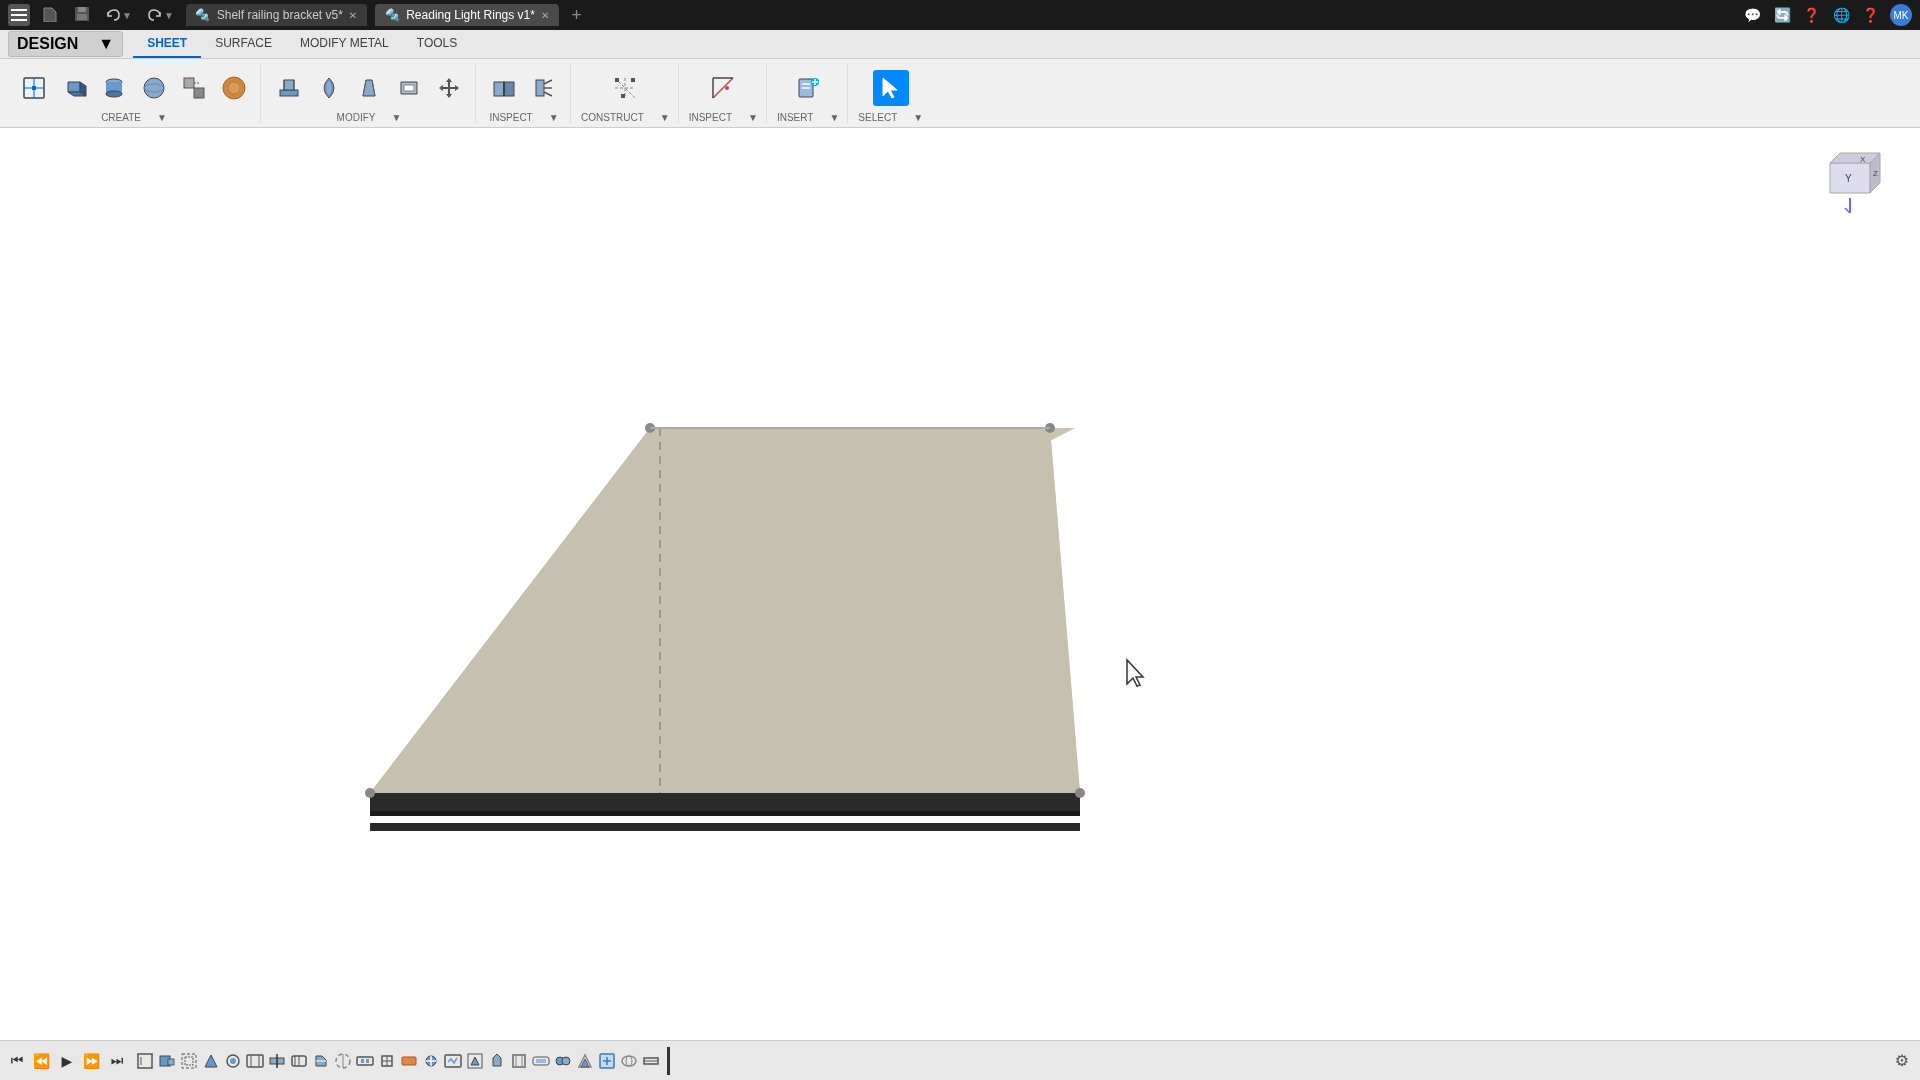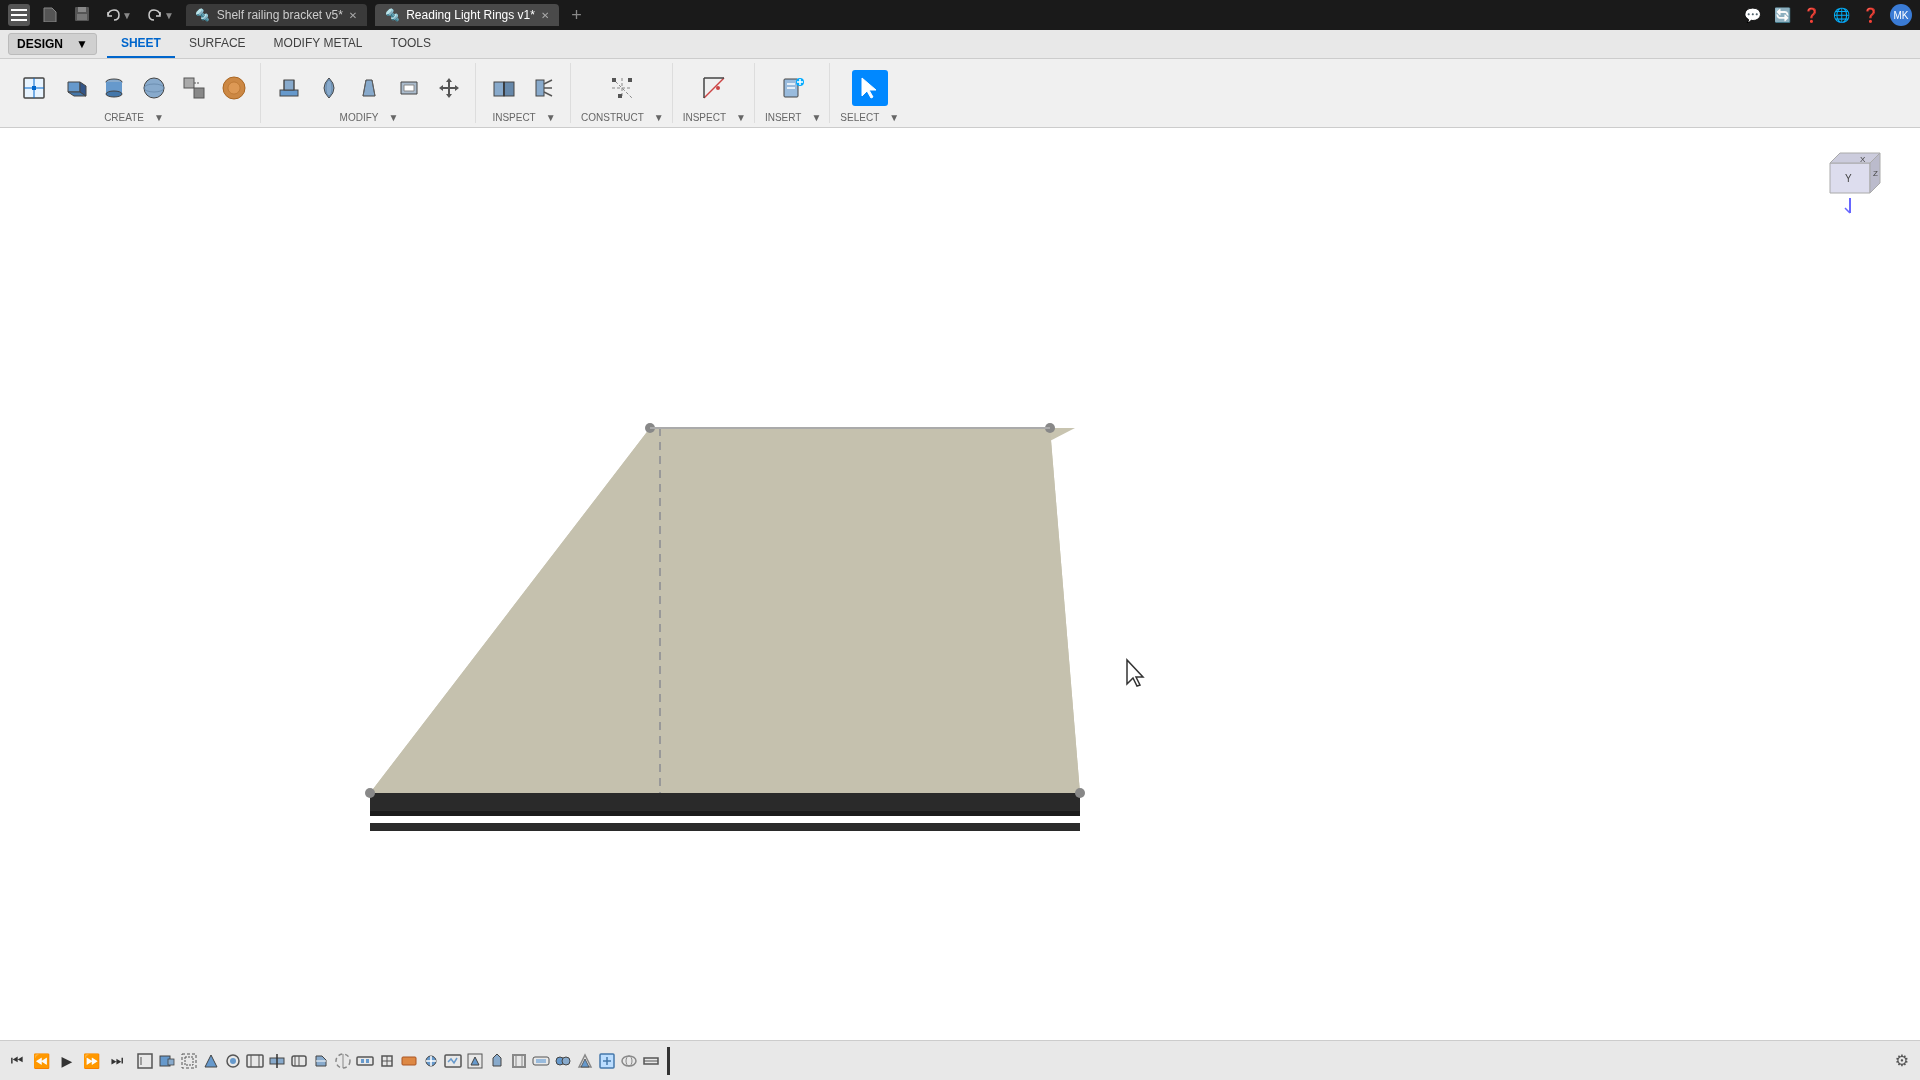--- a/index.html
+++ b/index.html
@@ -61,25 +61,25 @@
     
     .toolbar-area {
       background: #f0f0f0;
       border-bottom: 1px solid #ccc;
     }
     .design-dropdown {
       background: #d0d0d0;
       border: 1px solid #bbb;
       border-radius: 3px;
       padding: 3px 8px;
-      font-size: 12px;
+      font-size: 16px;
       font-weight: bold;
       cursor: pointer;
       margin-right: 10px;
-      display: flex; align-items: center; gap: 13px;
+      display: flex; align-items: center; gap: 20px;
     }
     .toolbar-tab {
       padding: 6px 14px;
       font-size: 12px;
       color: #404040;
       cursor: pointer;
       border-bottom: 2px solid transparent;
     }
     .toolbar-tab.active {
       color: #0066cc;
@@ -109,21 +109,21 @@
       align-items: center;
       gap: 4px;
       flex: 1;
       padding: 4px 0;
     }
     .tool-group-label {
       font-size: 10px;
       color: #666;
       display: flex;
       align-items: center;
-      gap: 10px;
+      gap: 16px;
       cursor: pointer;
     }
     .tool-icon {
       width: 36px; height: 36px;
       display: flex; align-items: center; justify-content: center;
       cursor: pointer;
       border-radius: 3px;
       font-size: 20px;
     }
     .tool-icon.active {

